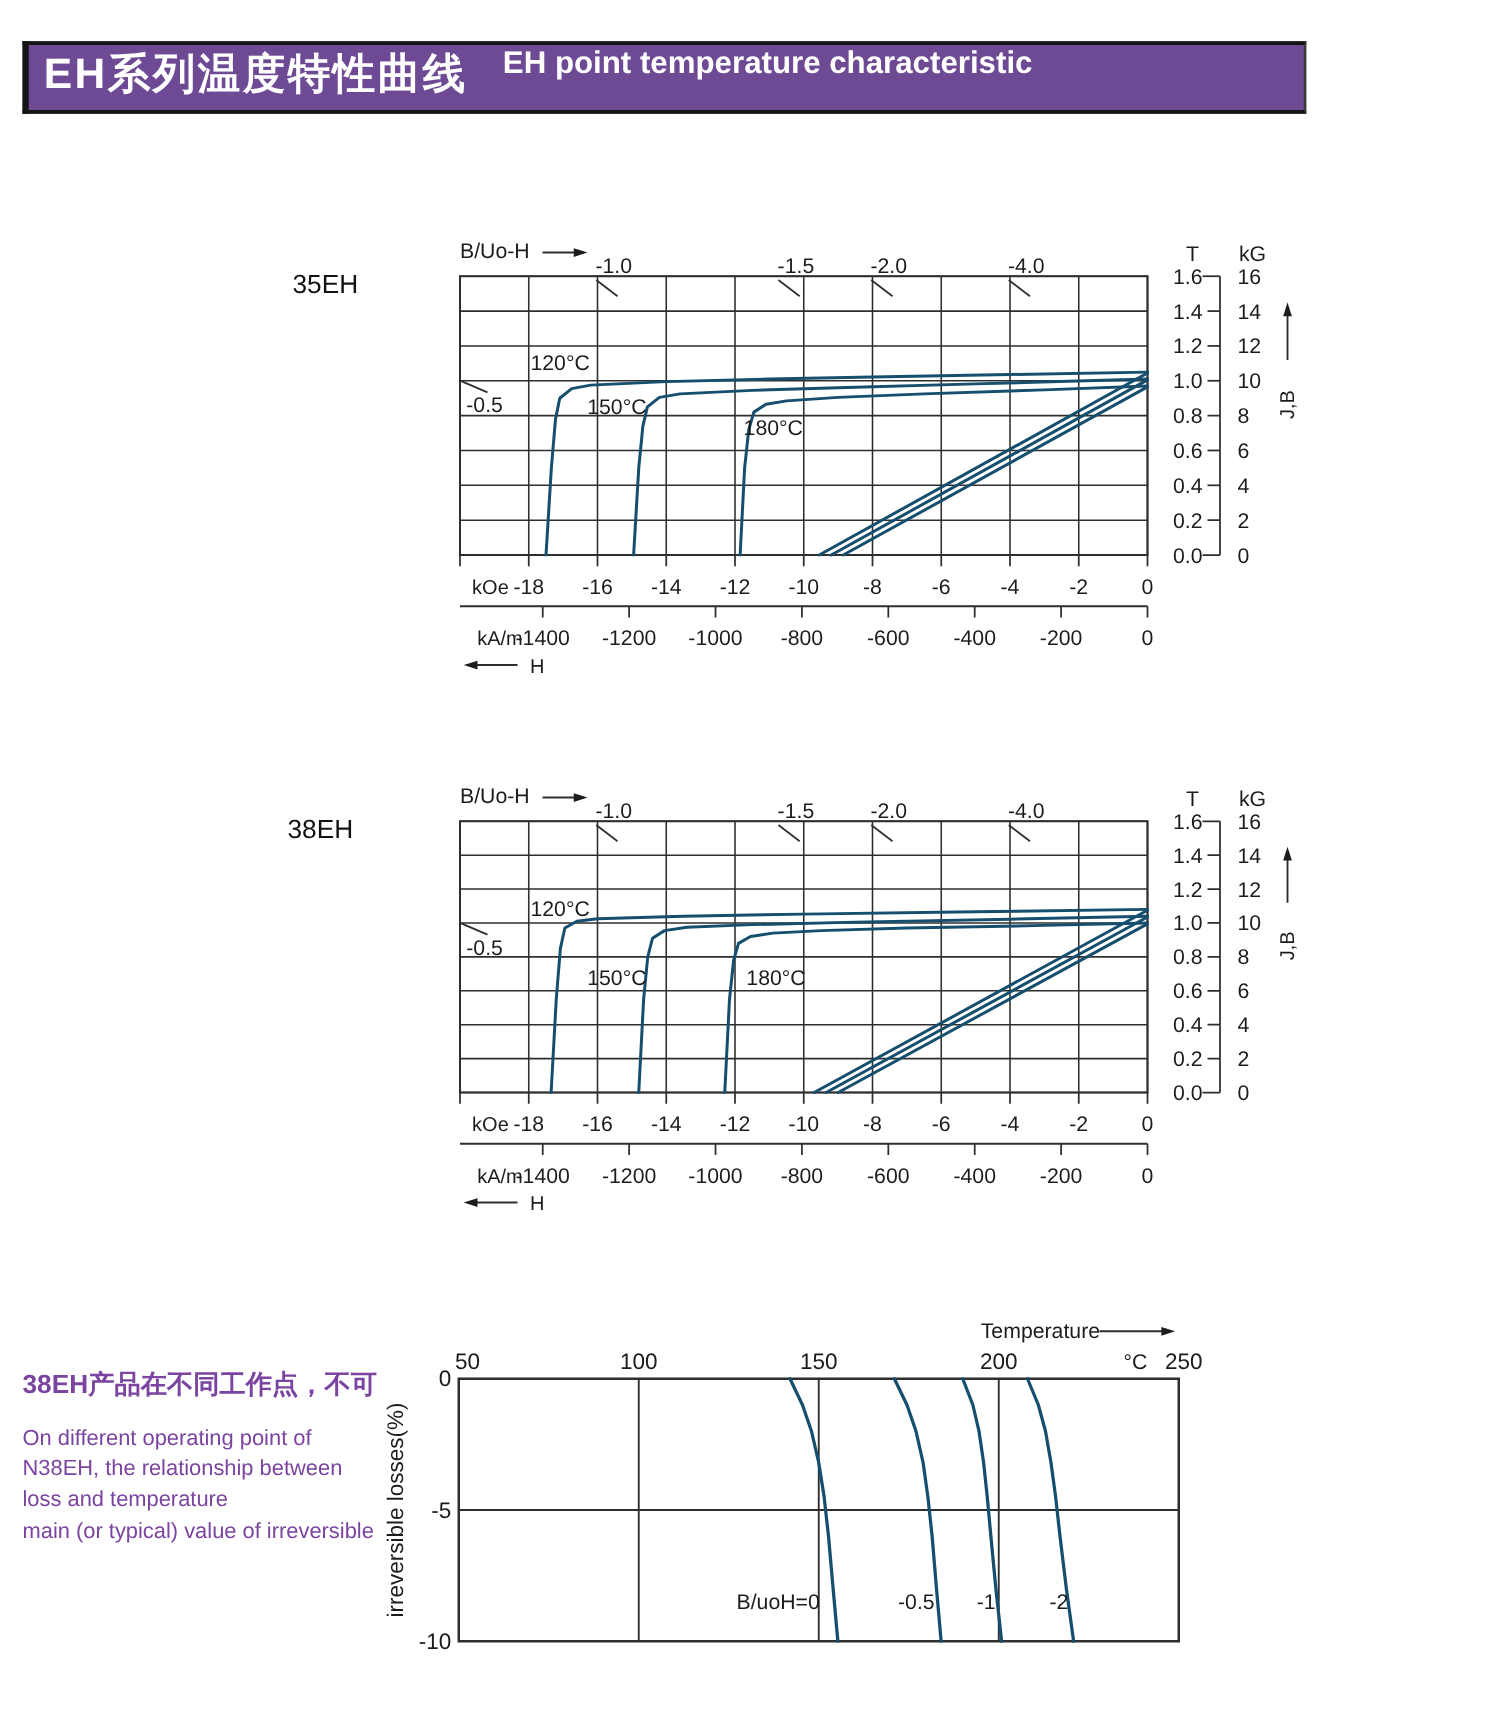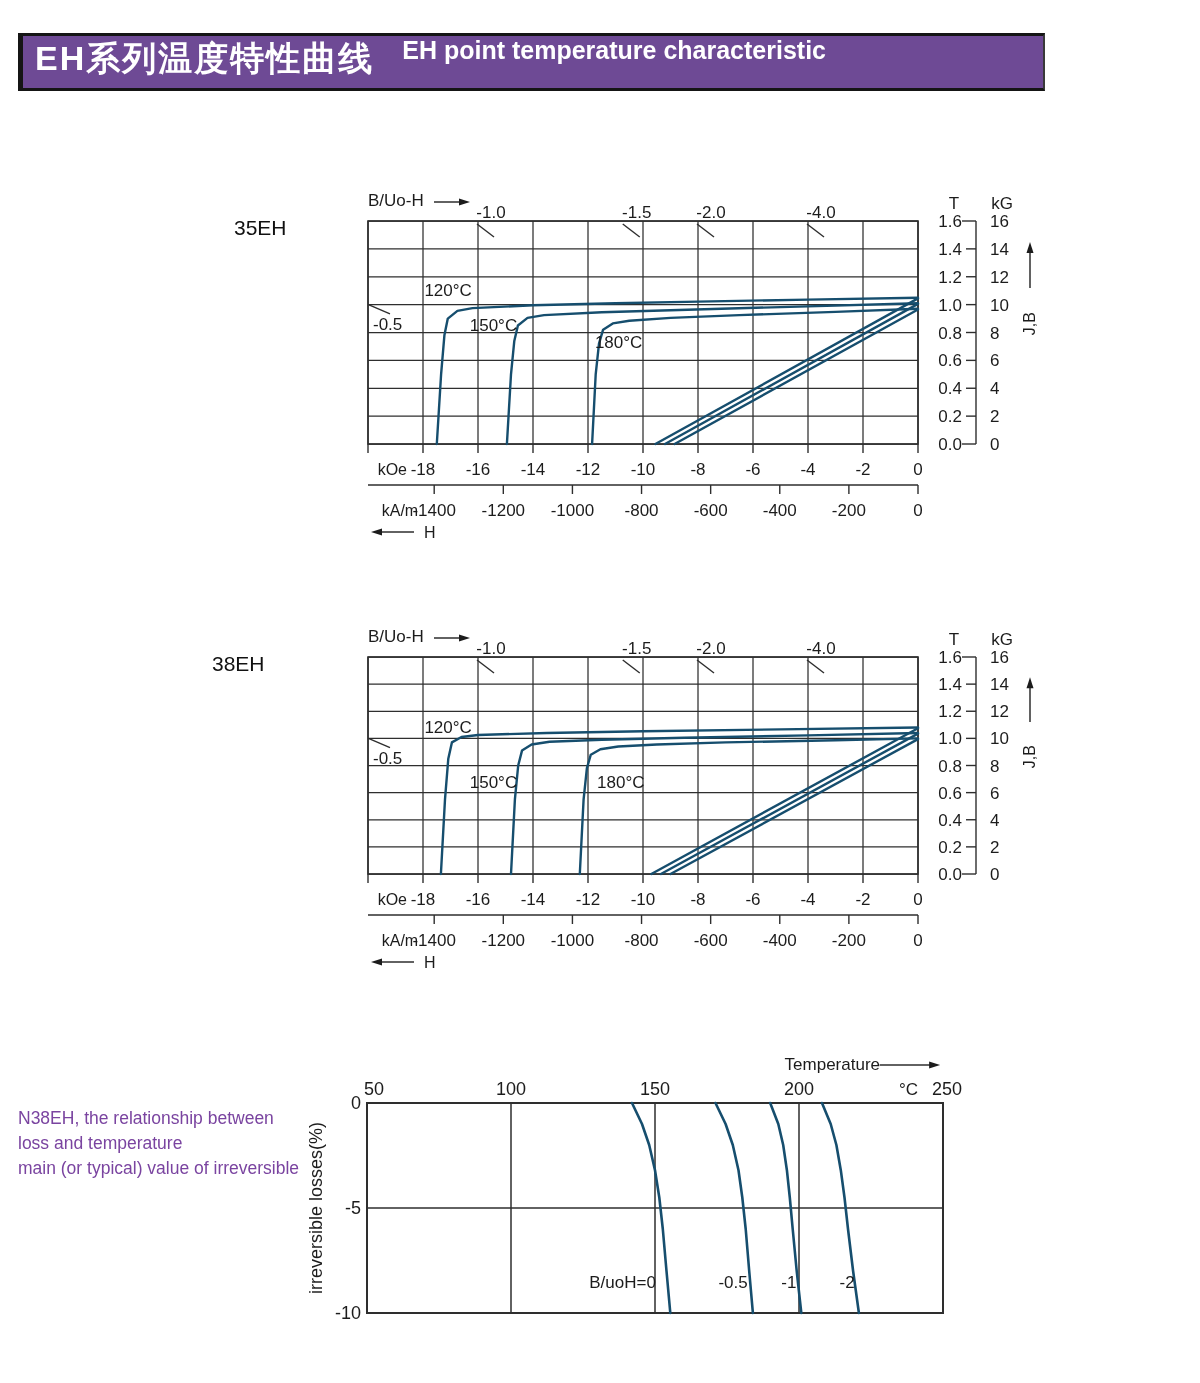--- a/index.html
+++ b/index.html
@@ -162,21 +162,21 @@
       <polyline points="166.9,256.0 171.0,186.3 174.3,152.9 177.9,137.5 187.5,129.9 204.0,127.1 261.8,124.3 330.5,122.2 440.5,119.1 578.0,115.2" fill="none" stroke="#164e6e" stroke-width="2.4" stroke-linejoin="round" stroke-linecap="round"></polyline>
       <polyline points="325.0,256.0 578.0,115.9" fill="none" stroke="#164e6e" stroke-width="2.4" stroke-linejoin="round" stroke-linecap="round"></polyline>
       <polyline points="252.1,256.0 255.7,186.3 259.0,155.7 263.1,141.7 272.8,135.4 289.3,132.7 330.5,129.9 399.3,127.1 495.5,123.9 578.0,120.8" fill="none" stroke="#164e6e" stroke-width="2.4" stroke-linejoin="round" stroke-linecap="round"></polyline>
       <polyline points="334.6,256.0 578.0,121.5" fill="none" stroke="#164e6e" stroke-width="2.4" stroke-linejoin="round" stroke-linecap="round"></polyline>
     </g>
     <text x="84.375" y="108.26249999999999" font-size="17" text-anchor="start" fill="#1c1c1c">120°C</text>
     <text x="129.75" y="143.10625" font-size="17" text-anchor="start" fill="#1c1c1c">150°C</text>
     <text x="254.875" y="159.83125" font-size="17" text-anchor="start" fill="#1c1c1c">180°C</text>
   </svg>
 
-<div class="abs bh-title" style="left:212px;top:652px;">38EH</div>
+<div class="abs bh-title" style="left:230px;top:652px;">38EH</div>
 <svg id="chart-38eh" class="abs" style="left:340px;top:622px;" width="745" height="365">
     <g>
       <line x1="28" y1="35" x2="28" y2="252" stroke="#2e2e2e" stroke-width="1.25"></line>
       <line x1="83" y1="35" x2="83" y2="252" stroke="#2e2e2e" stroke-width="1.25"></line>
       <line x1="138" y1="35" x2="138" y2="252" stroke="#2e2e2e" stroke-width="1.25"></line>
       <line x1="193" y1="35" x2="193" y2="252" stroke="#2e2e2e" stroke-width="1.25"></line>
       <line x1="248" y1="35" x2="248" y2="252" stroke="#2e2e2e" stroke-width="1.25"></line>
       <line x1="303" y1="35" x2="303" y2="252" stroke="#2e2e2e" stroke-width="1.25"></line>
       <line x1="358" y1="35" x2="358" y2="252" stroke="#2e2e2e" stroke-width="1.25"></line>
       <line x1="413" y1="35" x2="413" y2="252" stroke="#2e2e2e" stroke-width="1.25"></line>
@@ -301,22 +301,24 @@
       <polyline points="239.8,252.0 243.6,177.4 246.9,146.2 250.8,132.7 260.4,127.2 278.3,124.5 316.8,122.5 385.5,120.4 495.5,118.3 578.0,116.4" fill="none" stroke="#164e6e" stroke-width="2.4" stroke-linejoin="round" stroke-linecap="round"></polyline>
       <polyline points="330.5,252.0 578.0,117.1" fill="none" stroke="#164e6e" stroke-width="2.4" stroke-linejoin="round" stroke-linecap="round"></polyline>
     </g>
     <text x="84.375" y="110.95000000000002" font-size="17" text-anchor="start" fill="#1c1c1c">120°C</text>
     <text x="129.75" y="165.878125" font-size="17" text-anchor="start" fill="#1c1c1c">150°C</text>
     <text x="257.075" y="165.878125" font-size="17" text-anchor="start" fill="#1c1c1c">180°C</text>
   </svg>
 
 <div class="abs side-note" style="top:1092px;">
   <div class="zh">
+    <div>38EH产品在不同工作点，不可</div>
   </div>
   <div class="en">
+    <div>On different operating point of</div>
     <div>N38EH,  the relationship between</div>
     <div>loss and temperature</div>
     <div>main (or typical) value of irreversible</div>
   </div>
 </div>
 
 <svg id="chart-loss" class="abs" style="left:290px;top:1040px;" width="710" height="310">
     <g>
       <line x1="221" y1="63" x2="221" y2="273" stroke="#2e2e2e" stroke-width="1.5"></line>
       <line x1="365" y1="63" x2="365" y2="273" stroke="#2e2e2e" stroke-width="1.5"></line>

